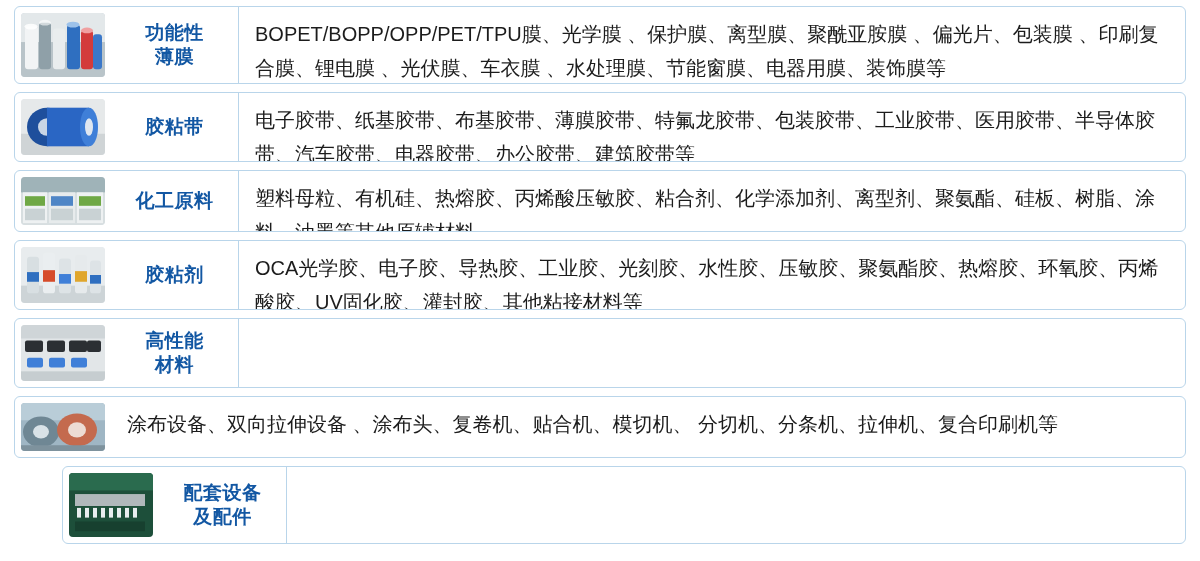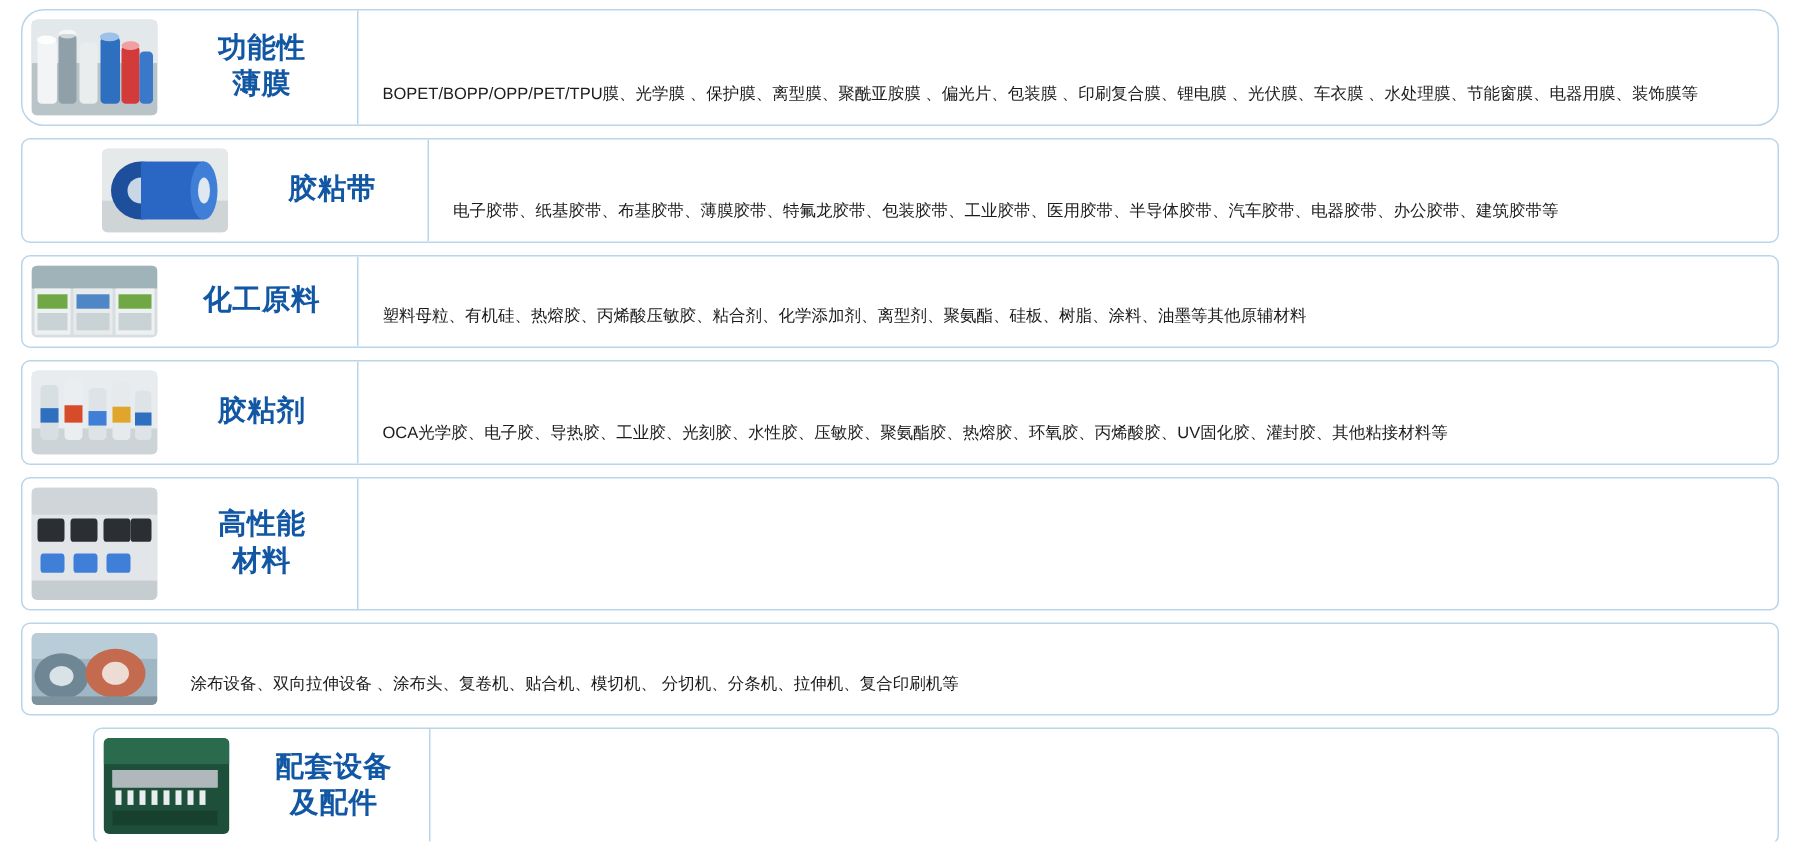--- a/index.html
+++ b/index.html
@@ -59,37 +59,37 @@
     color: #1257a3;
     font-weight: bold;
     font-size: 19px;
     line-height: 1.28;
     text-align: center;
     letter-spacing: 0.5px;
   }
   .desc {
     flex: 1;
     padding: 10px 14px 10px 16px;
-    font-size: 11px;
+    font-size: 20px;
     line-height: 1.72;
     color: #1c1c1c;
     display: flex;
-    align-items: flex-end;
+    align-items: flex-start;
     box-sizing: border-box;
   }
   .desc span {
     display: block;
   }
 
   
-  .r0 { height: 78px; border-radius: 15px; }
-  .r1 { height: 70px; padding-left: 47px; }
+  .r0 { height: 78px; }
+  .r1 { height: 70px; }
   .r2 { height: 62px; }
   .r3 { height: 70px; }
-  .r4 { height: 89px; }
+  .r4 { height: 70px; }
   .r5 { height: 62px; }
   .r6 { height: 78px; margin-left: 48px; }
 </style>
 </head>
 <body>
 
 <div id="sheet">
 
   <div class="row r0">
     <div class="thumb">

